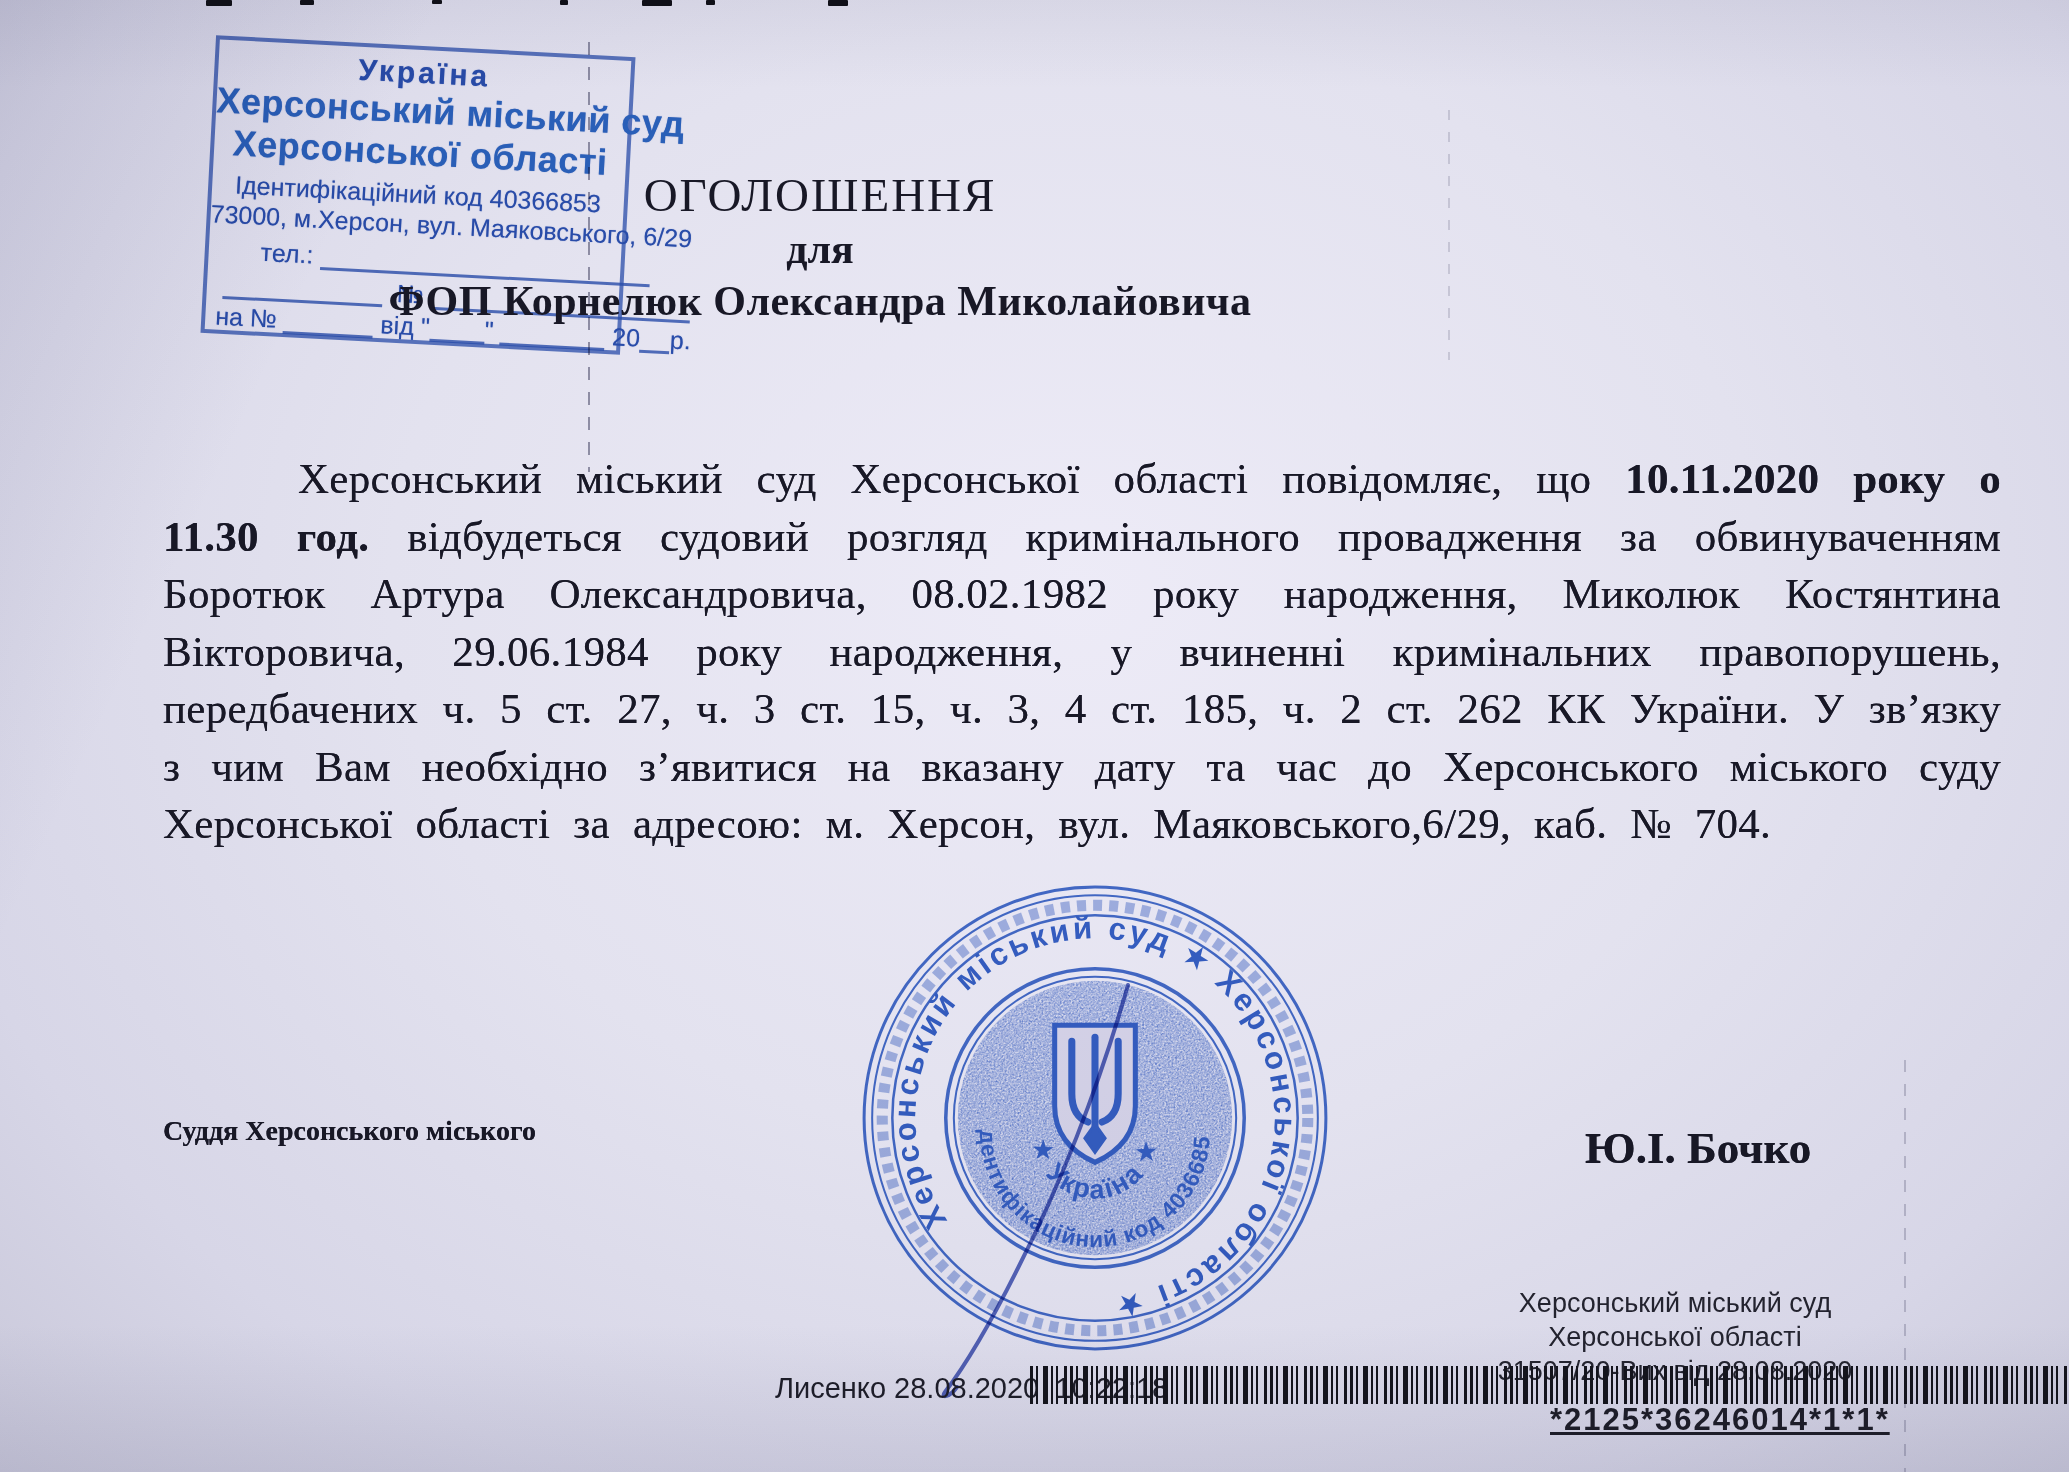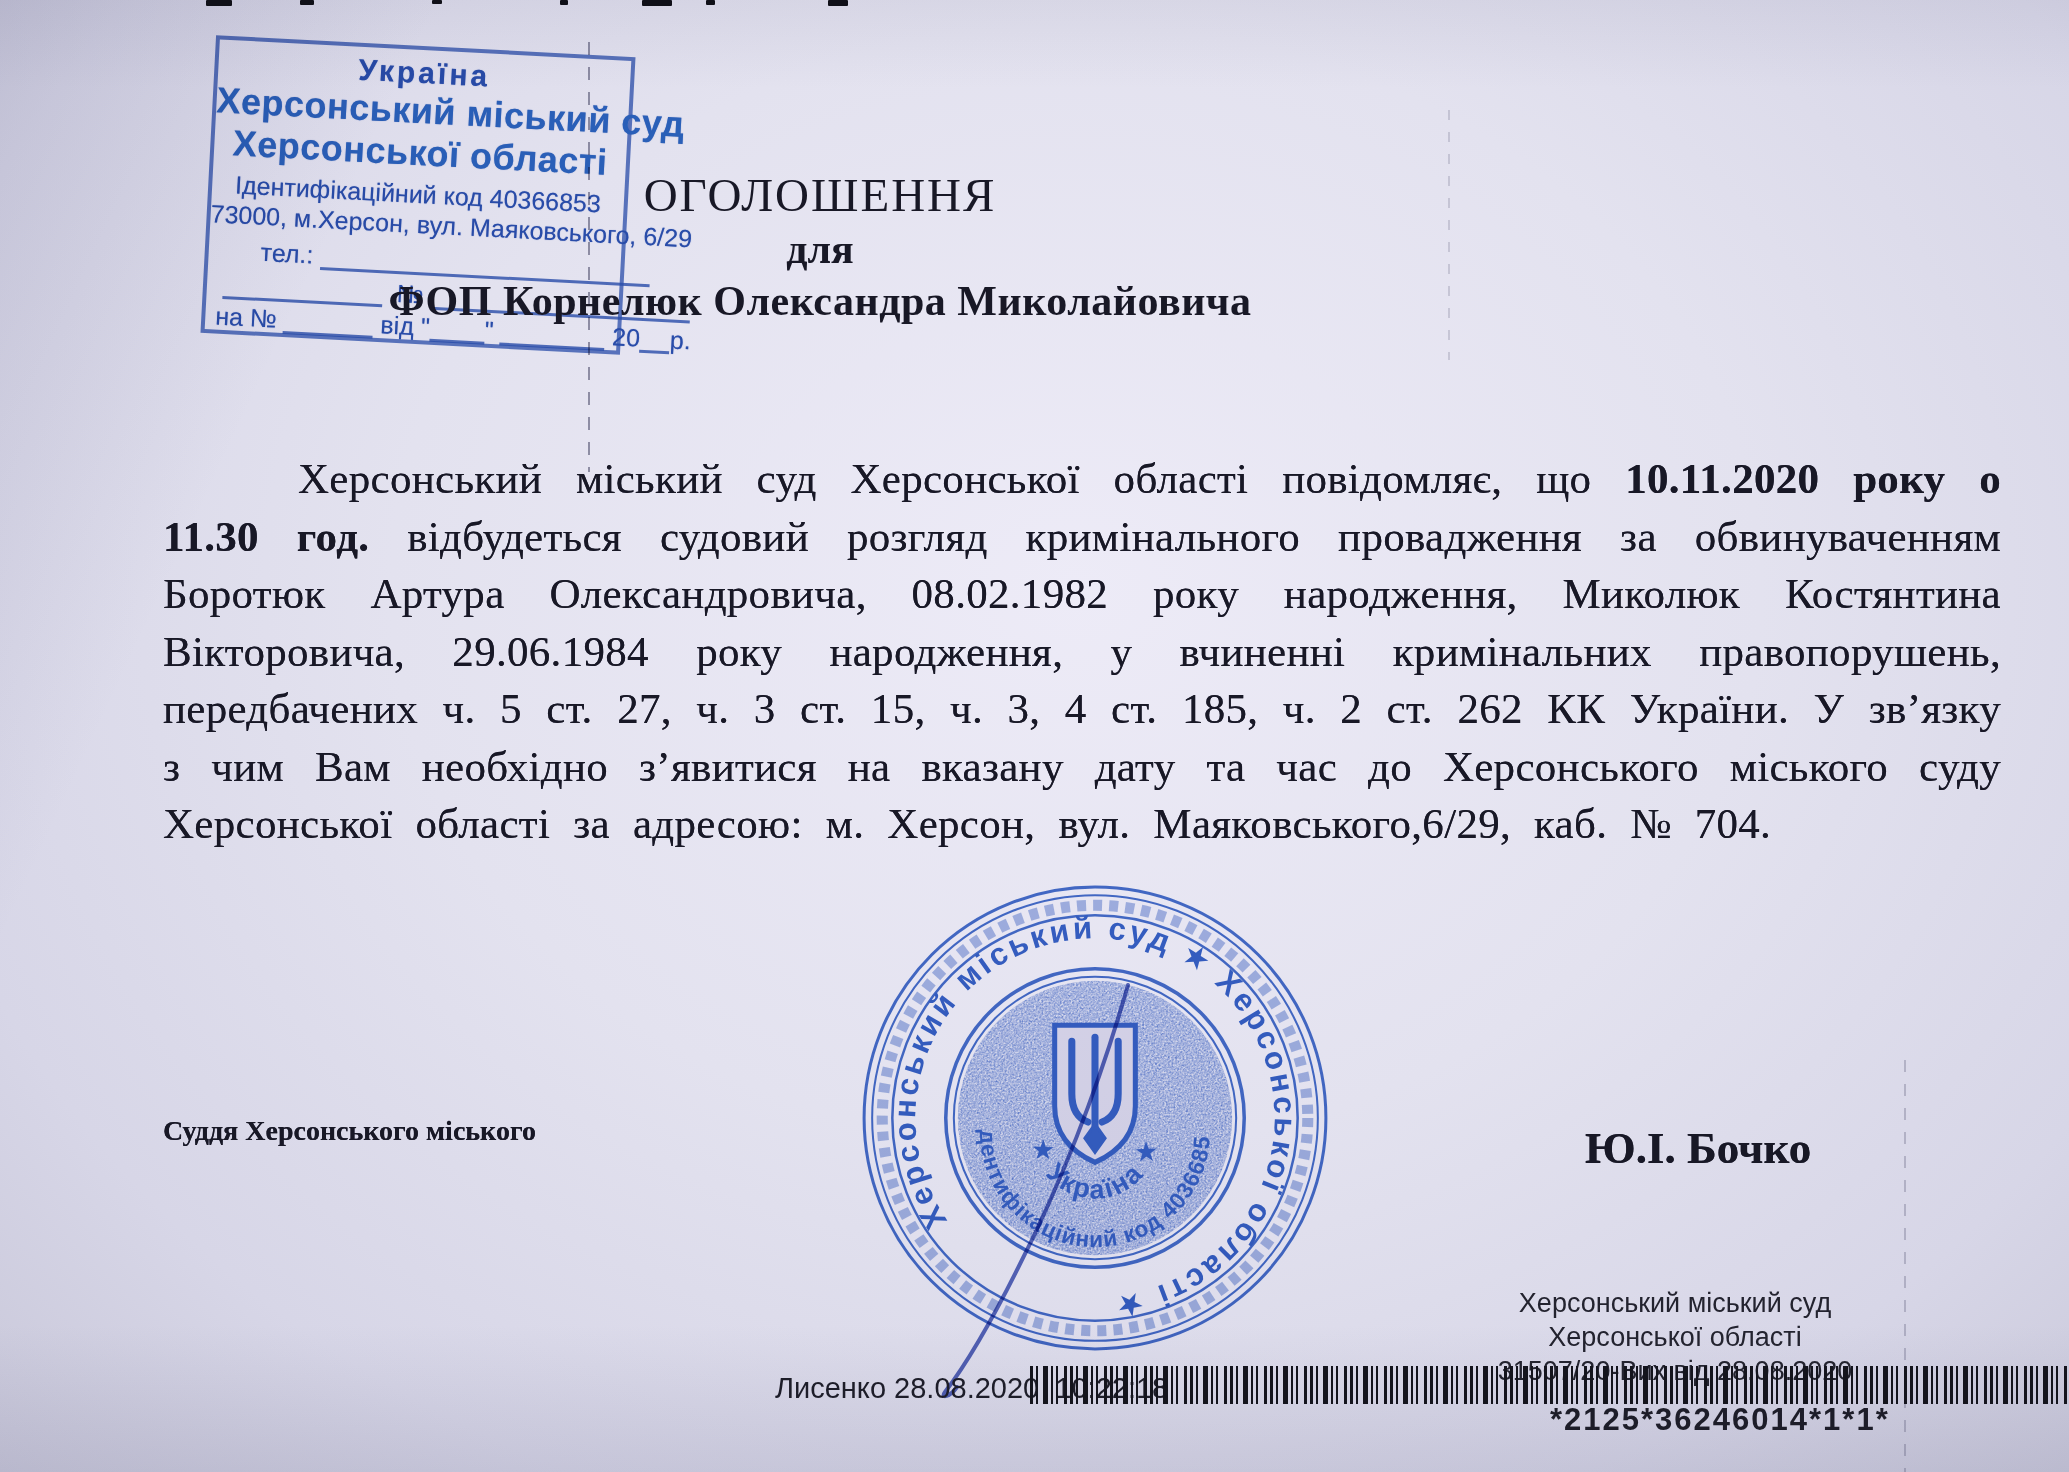--- a/index.html
+++ b/index.html
@@ -84,21 +84,21 @@
   #barcode { position:absolute; left:1030px; top:1366px; width:1039px; height:38px;
     background:repeating-linear-gradient(90deg,
       #14141d 0 3px,  transparent 3px 6px,
       #14141d 6px 8px, transparent 8px 13px,
       #14141d 13px 18px, transparent 18px 21px,
       #14141d 21px 23px, transparent 23px 26px,
       #14141d 26px 28px, transparent 28px 34px,
       #14141d 34px 37px, transparent 37px 40px);
   }
   #barcode-text { position:absolute; left:1550px; top:1402px; font-size:31px; font-weight:600;
-    letter-spacing:2px; color:#1d1d29; }
+    letter-spacing:2px; color:#1d1d29;text-decoration:underline; }
 </style>
 </head>
 <body>
 
 <div id="page">
 
   <div>
     <div class="edge-tick" style="left:206px;width:26px;height:6px;"></div>
     <div class="edge-tick" style="left:300px;width:14px;height:5px;"></div>
     <div class="edge-tick" style="left:432px;width:10px;height:4px;"></div>

